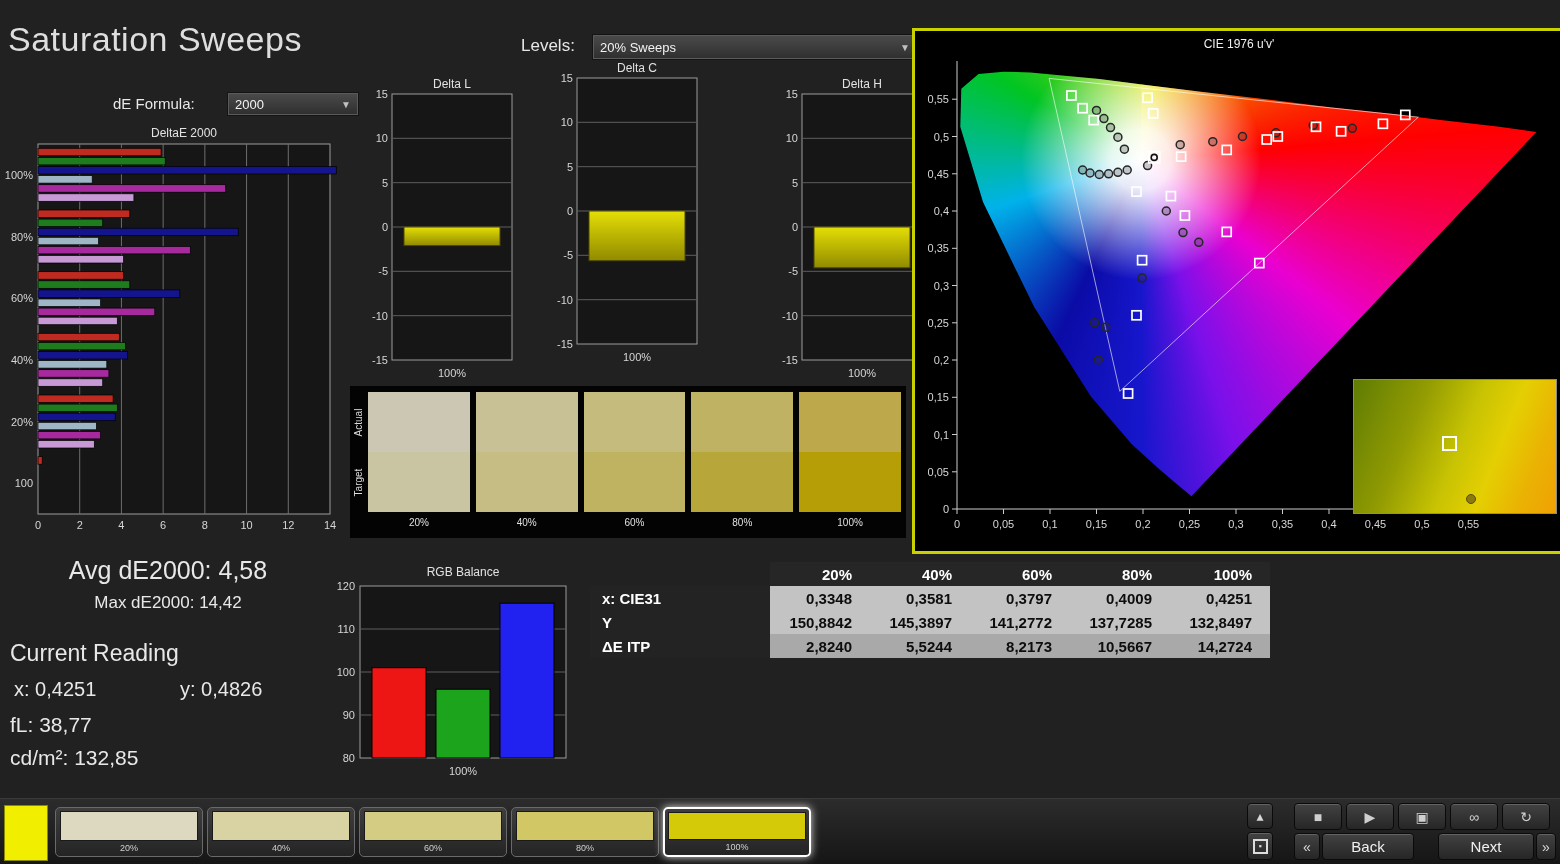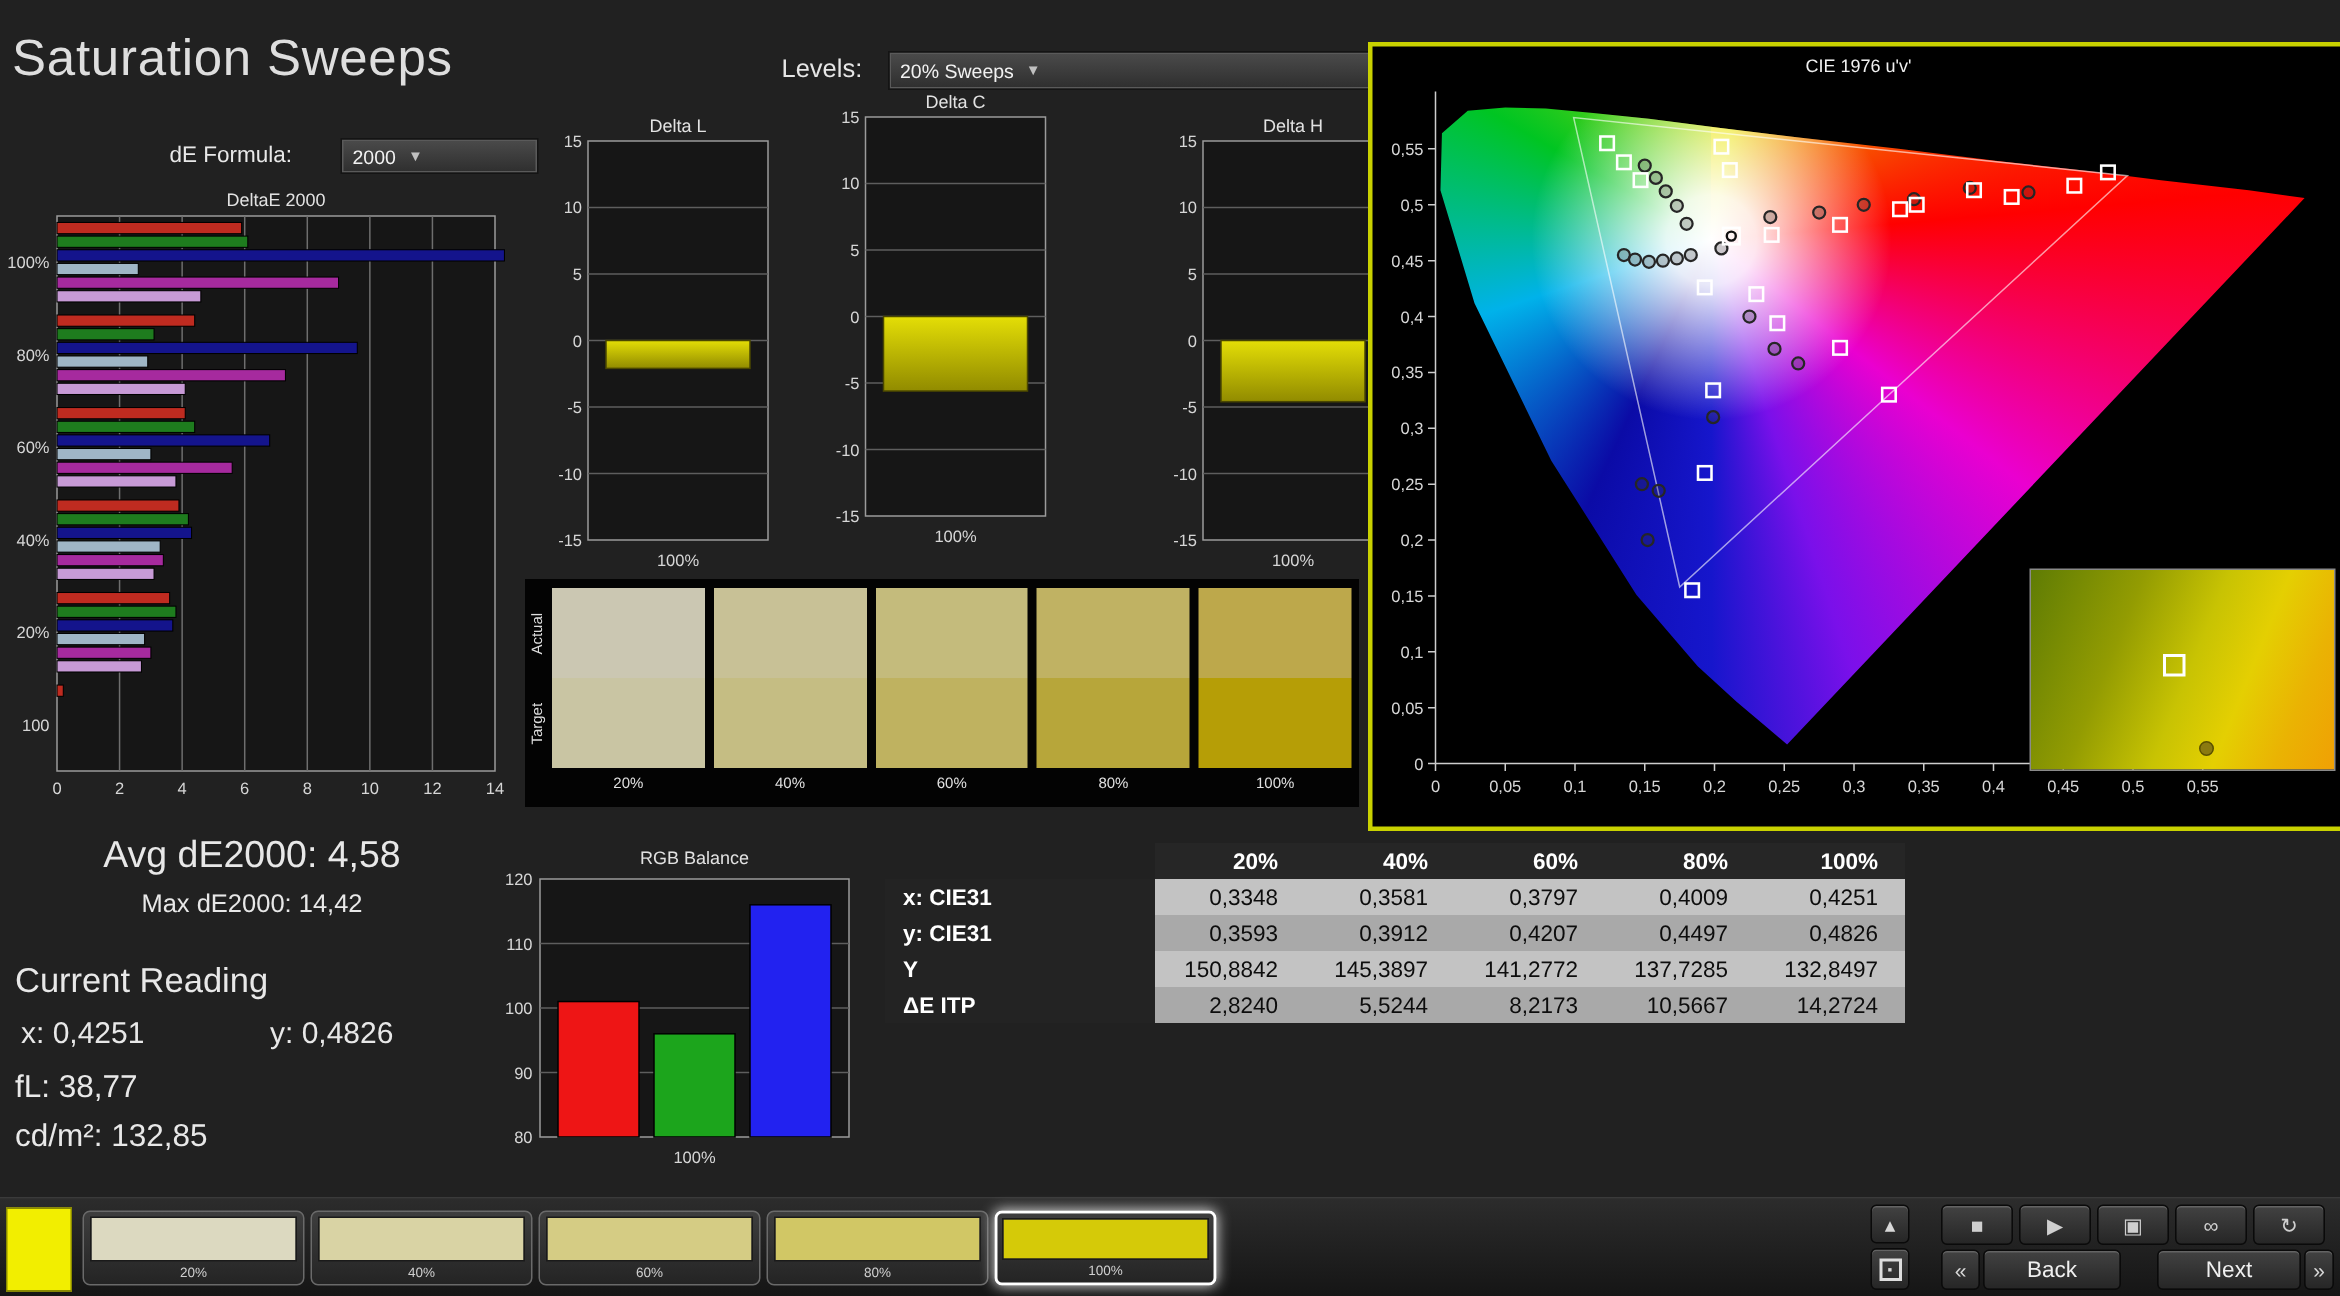--- a/index.html
+++ b/index.html
@@ -5,21 +5,21 @@
   html,body{margin:0;padding:0;overflow:hidden}
   body{width:1560px;height:864px;background:#212121;font-family:"Liberation Sans",sans-serif;color:#e8e8e8;position:relative}
   .abs{position:absolute}
   svg{display:block}
   svg text{font-family:"Liberation Sans",sans-serif}
   .tick{font-size:11px;fill:#d6d6d6}
   .ctitle{font-size:12px;fill:#e2e2e2}
 
   #page-title{left:8px;top:20px;font-size:34px;color:#dedede;letter-spacing:.5px}
   #levels-label{left:521px;top:36px;font-size:17px;color:#e6e6e6}
-  .dropdown{display:flex;align-items:center;justify-content:flex-start;background:linear-gradient(#4b4b4b,#2e2e2e);border:1px solid #141414;box-shadow:inset 0 0 0 1px #5a5a5a;color:#f2f2f2;font-size:13px;padding:0 7px;cursor:default}
+  .dropdown{display:flex;align-items:center;justify-content:space-between;background:linear-gradient(#4b4b4b,#2e2e2e);border:1px solid #141414;box-shadow:inset 0 0 0 1px #5a5a5a;color:#f2f2f2;font-size:13px;padding:0 7px;cursor:default}
   .dd-arrow{color:#c0c0c0;font-size:10px;margin-left:8px}
   #levels-dd{left:592px;top:34px;width:310px;height:24px}
   #deformula-label{left:113px;top:95px;font-size:15px}
   #deformula-dd{left:227px;top:92px;width:116px;height:22px}
 
   #deltae2000-chart{left:0;top:124px;width:340px;height:412px}
   #delta_l-chart{left:366px;top:76px;width:156px;height:312px}
   #delta_c-chart{left:551px;top:60px;width:156px;height:312px}
   #delta_h-chart{left:776px;top:76px;width:156px;height:312px}
 
@@ -49,21 +49,21 @@
   #reading-fl{left:10px;top:713px;font-size:21px}
   #reading-cd{left:10px;top:746px;font-size:21px}
 
   #rgb-balance-chart{left:326px;top:562px;width:250px;height:224px}
 
   #results-table{position:absolute;left:590px;top:562px;width:680px;border-collapse:collapse;font-size:15px;table-layout:fixed}
   #results-table th,#results-table td{height:24px;padding:0 18px 0 0;white-space:nowrap;overflow:hidden}
   #results-table th{background:#262626;color:#fff;text-align:right;font-weight:700}
   #results-table th.corner{background:#212121}
   #results-table td.rl{background:#232323;color:#fff;font-weight:700;text-align:left;padding-left:12px}
-  #results-table td.v{color:#0d0d0d;font-weight:400;text-align:right}
+  #results-table td.v{color:#0d0d0d;font-weight:700;text-align:right}
   #results-table tr.odd td.v{background:#c3c3c3}
   #results-table tr.even td.v{background:#a9a9a9}
 
   #bottom-bar{left:0;top:798px;width:1560px;height:66px;background:linear-gradient(#2c2c2c,#151515);border-top:1px solid #3a3a3a}
   #current-patch{position:absolute;left:4px;top:6px;width:42px;height:54px;border:1px solid #8a8a00}
   .swbtn{position:absolute;top:8px;width:148px;height:50px;background:linear-gradient(#3e3e3e,#242424);border:1px solid #6a6a6a;border-radius:5px;display:flex;flex-direction:column;align-items:center;padding:3px;box-sizing:border-box;cursor:pointer}
   .swbtn .sw{width:136px;height:30px;border:1px solid #1a1a1a}
   .swbtn .lbl{font-size:9px;color:#d0d0d0;margin-top:2px}
   .swbtn.selected{border:2px solid #fff;box-shadow:0 0 9px rgba(255,255,255,.85)}
   .ctrl{position:absolute;background:linear-gradient(#424242,#262626);border:1px solid #0a0a0a;border-radius:4px;box-shadow:inset 0 1px 0 rgba(255,255,255,.18);color:#e8e8e8;display:flex;align-items:center;justify-content:center;font-size:14px;cursor:pointer;box-sizing:border-box}
@@ -416,28 +416,20 @@
         <th class="">100%</th>
       </tr>
       <tr class="odd">
         <td class="rl">x: CIE31</td>
         <td class="v">0,3348</td>
         <td class="v">0,3581</td>
         <td class="v">0,3797</td>
         <td class="v">0,4009</td>
         <td class="v">0,4251</td>
       </tr>
-      <tr class="even">
-        <td class="rl">y: CIE31</td>
-        <td class="v">0,3593</td>
-        <td class="v">0,3912</td>
-        <td class="v">0,4207</td>
-        <td class="v">0,4497</td>
-        <td class="v">0,4826</td>
-      </tr>
       <tr class="odd">
         <td class="rl">Y</td>
         <td class="v">150,8842</td>
         <td class="v">145,3897</td>
         <td class="v">141,2772</td>
         <td class="v">137,7285</td>
         <td class="v">132,8497</td>
       </tr>
       <tr class="even">
         <td class="rl">ΔE ITP</td>

